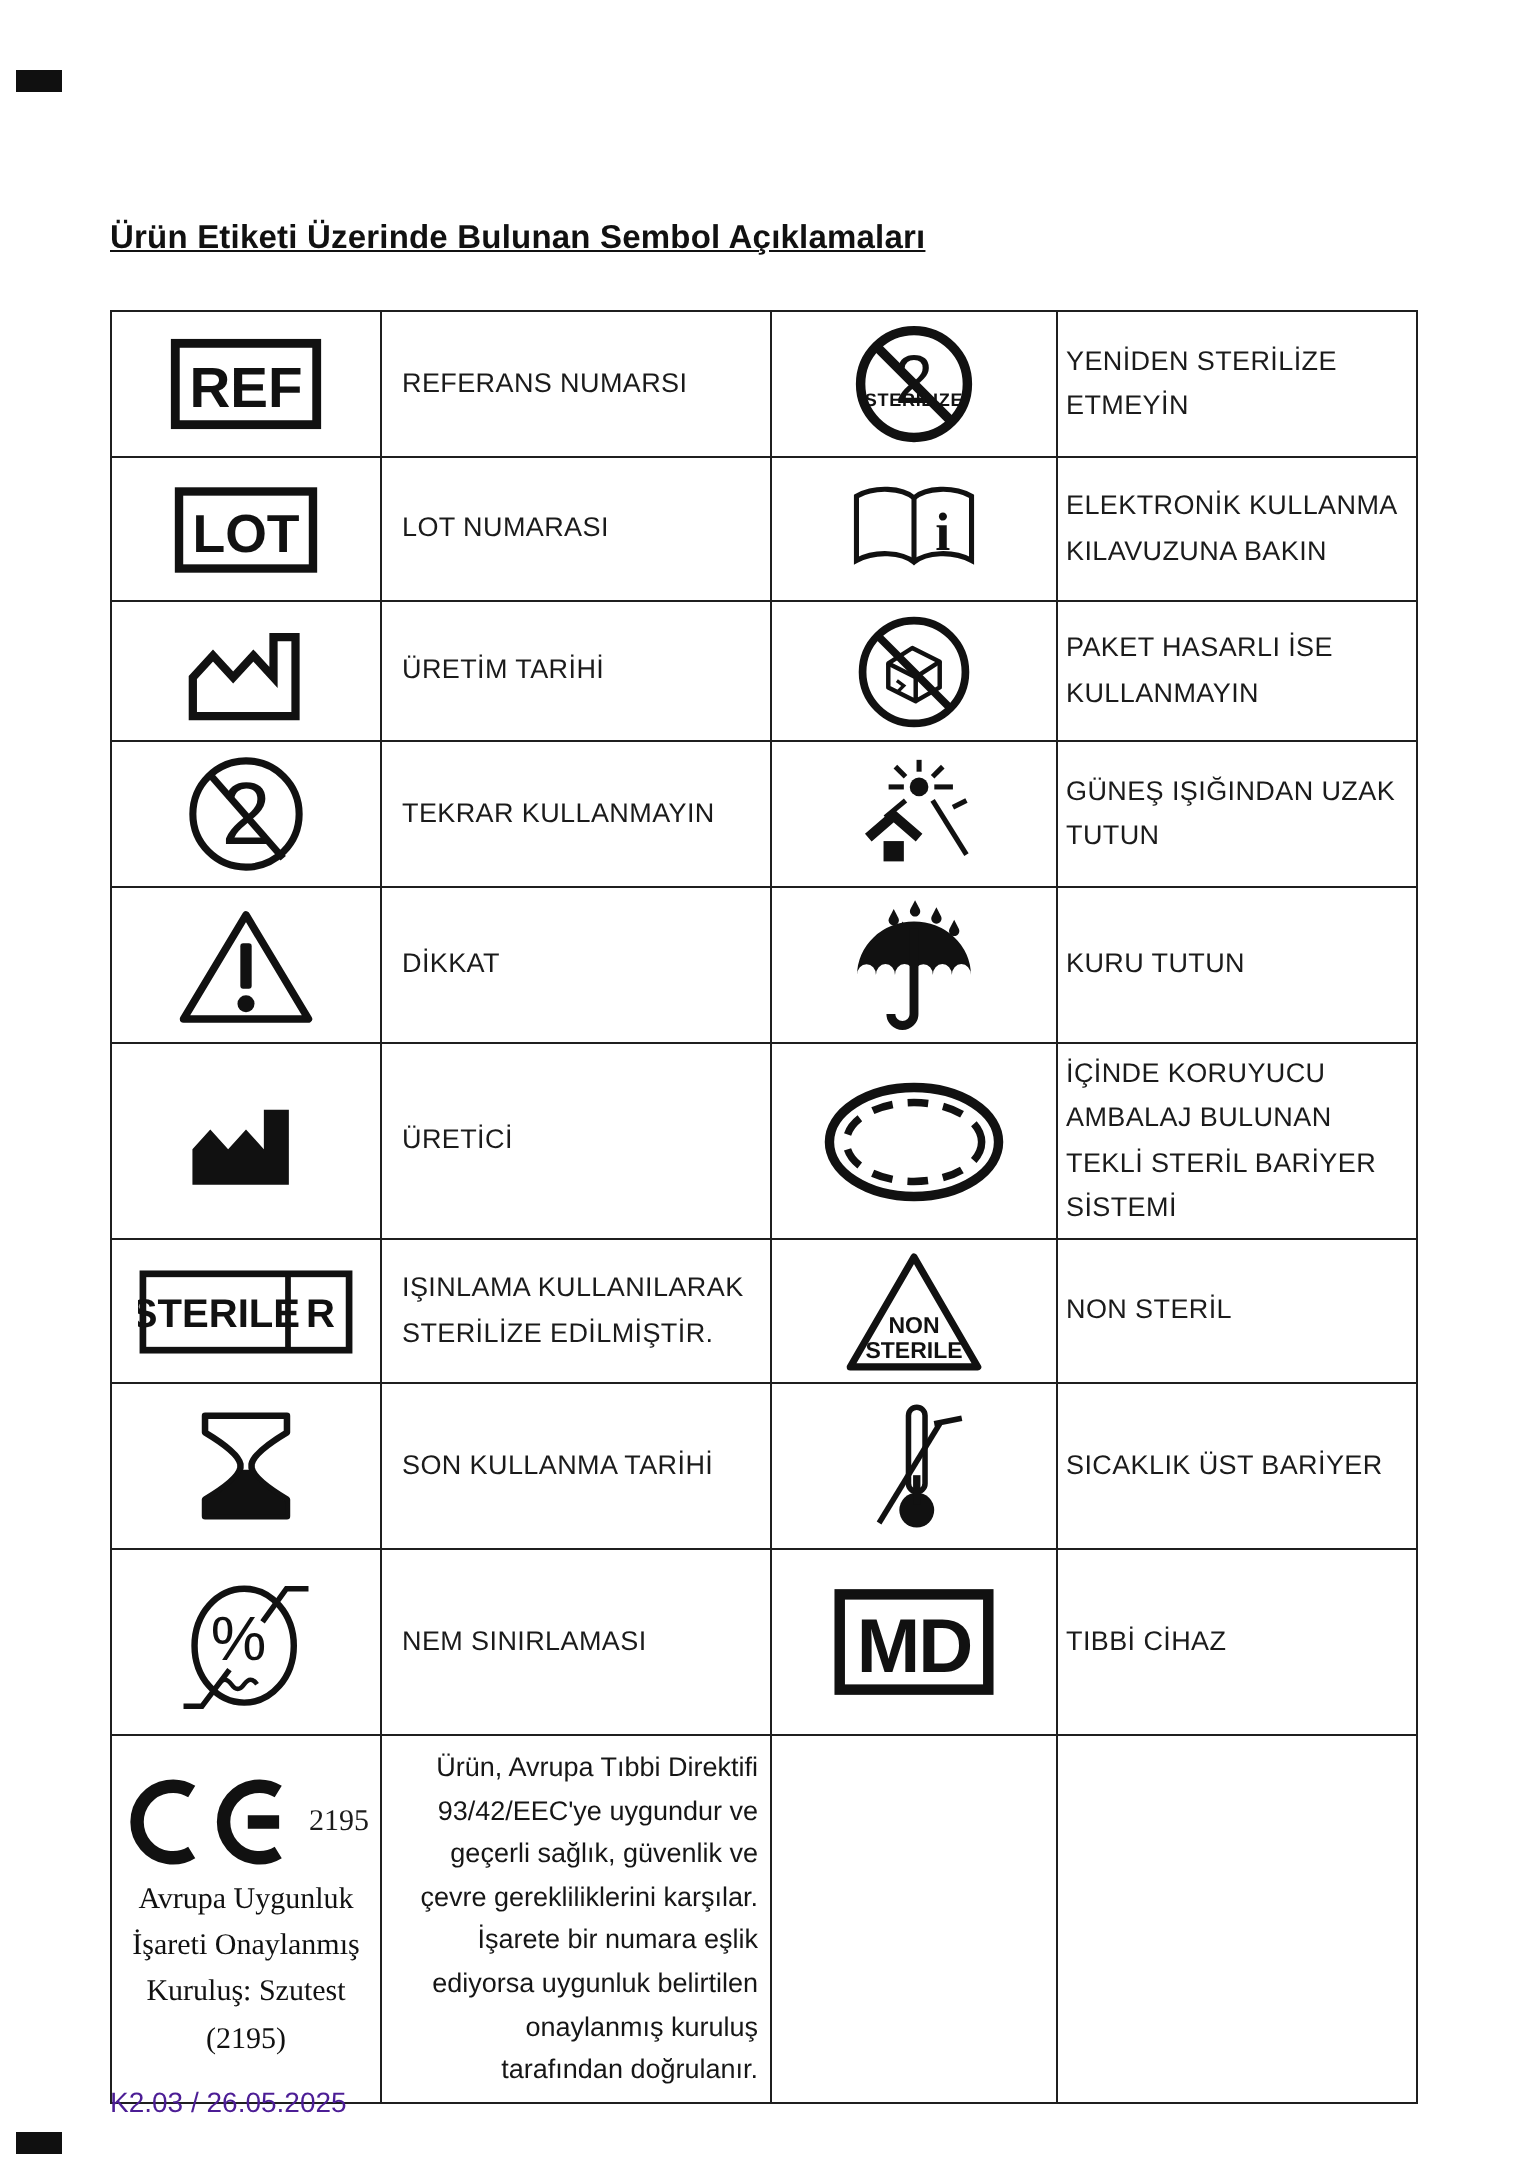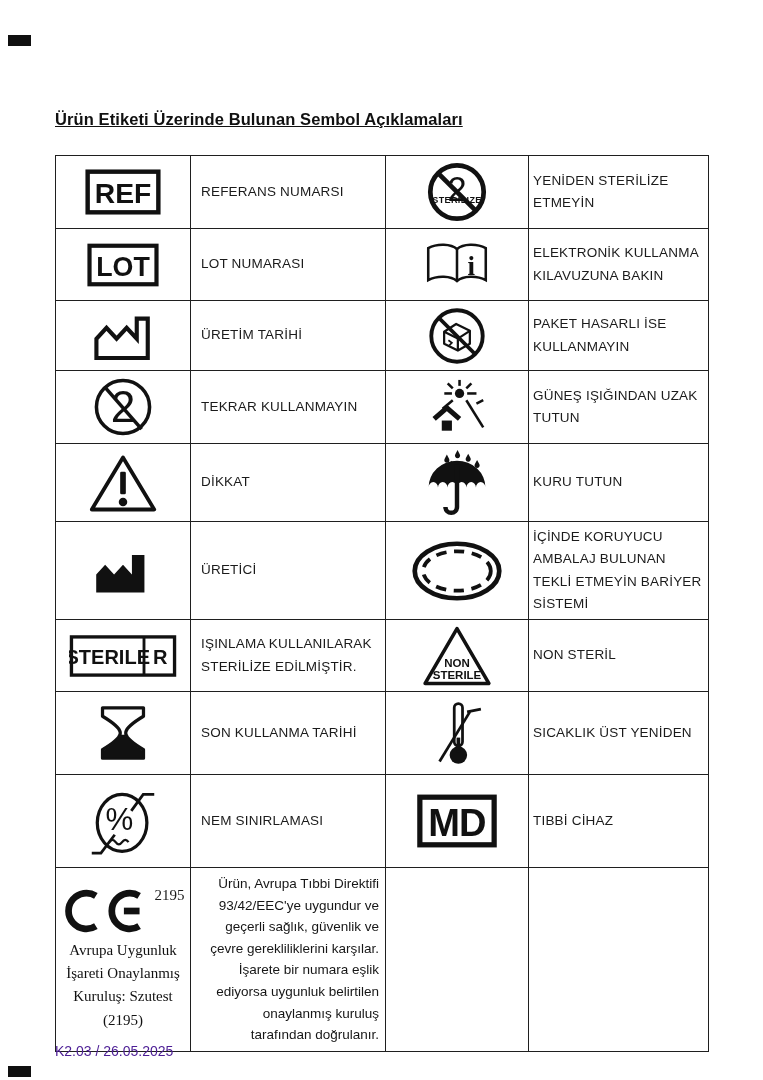--- a/index.html
+++ b/index.html
@@ -23,21 +23,21 @@
   td{border:1.5px solid #1f1f1f;vertical-align:middle;}
   td.sym{text-align:center;padding:2px;}
   td.desc{
     font-size:13.5px;line-height:1.65;padding:4px 6px 4px 10px;
     color:#1b1b1b;letter-spacing:.2px;
   }
   td.desc.tight{padding-left:4px;}
   svg{display:block;margin:0 auto;}
   svg text{fill:#111;font-family:"Liberation Sans","DejaVu Sans",sans-serif;}
   .ce-cell{display:flex;flex-direction:column;align-items:center;justify-content:center;padding:6px 2px;}
-  .ce-line{display:flex;align-items:flex-start;justify-content:center;gap:5px;}
+  .ce-line{display:flex;align-items:center;justify-content:center;gap:5px;}
   .ce-number{font-family:"Liberation Serif","DejaVu Serif",serif;font-size:15px;margin-bottom:-1px;}
   .ce-caption{
     font-family:Liberation Serif, serif;
     font-size:15px;line-height:1.55;text-align:center;margin-top:4px;color:#111;
   }
   td.para{
     font-size:13.5px;line-height:1.6;padding:5px 6px 5px 9px;
     vertical-align:top;color:#161616;text-align:right;
   }
   .doc-footer{
@@ -175,21 +175,21 @@
             <path d="M6 52 L6 32 L16 21 L26 32 L36 21 L46 32 L46 10 L60 10 L60 52 Z" fill="#111"></path>
           </svg>
         </td>
         <td class="desc">ÜRETİCİ</td>
         <td class="sym">
           <svg width="94" height="62" viewBox="0 0 100 66">
             <ellipse cx="50" cy="33" rx="45" ry="29" fill="none" stroke="#111" stroke-width="5"></ellipse>
             <ellipse cx="50" cy="33" rx="36" ry="21" fill="none" stroke="#111" stroke-width="4" stroke-dasharray="11 8"></ellipse>
           </svg>
         </td>
-        <td class="desc tight">İÇİNDE KORUYUCU AMBALAJ BULUNAN TEKLİ ETMEYİN BARİYER SİSTEMİ</td>
+        <td class="desc tight">İÇİNDE KORUYUCU AMBALAJ BULUNAN TEKLİ STERİL BARİYER SİSTEMİ</td>
       </tr>
 
       <tr style="height:72px">
         <td class="sym">
           <svg width="108" height="42" viewBox="0 0 112 44">
             <rect x="2" y="2" width="108" height="40" fill="none" stroke="#111" stroke-width="3.5"></rect>
             <line x1="78" y1="2" x2="78" y2="42" stroke="#111" stroke-width="3"></line>
             <text x="40" y="30" font-size="21" font-weight="bold" text-anchor="middle">STERILE</text>
             <text x="95" y="30" font-size="21" font-weight="bold" text-anchor="middle">R</text>
           </svg>
@@ -215,21 +215,21 @@
         <td class="desc">SON KULLANMA TARİHİ</td>
         <td class="sym">
           <svg width="54" height="68" viewBox="0 0 58 74">
             <rect x="26" y="5" width="9" height="46" rx="4.5" fill="none" stroke="#111" stroke-width="3"></rect>
             <circle cx="30.5" cy="61" r="9.5" fill="#111"></circle>
             <rect x="28.5" y="42" width="4" height="16" fill="#111"></rect>
             <line x1="10" y1="68" x2="43" y2="14" stroke="#111" stroke-width="3"></line>
             <line x1="40" y1="14" x2="55" y2="11" stroke="#111" stroke-width="3"></line>
           </svg>
         </td>
-        <td class="desc tight">SICAKLIK ÜST YENİDEN</td>
+        <td class="desc tight">SICAKLIK ÜST BARİYER</td>
       </tr>
 
       <tr style="height:93px">
         <td class="sym">
           <svg width="68" height="72" viewBox="0 0 74 78">
             <ellipse cx="36" cy="41" rx="27" ry="31" fill="none" stroke="#111" stroke-width="3.5"></ellipse>
             <text x="33" y="49" font-size="34" text-anchor="middle">%</text>
             <path d="M22 62 q3.5 -5 7 0 t7 0 t7 0" fill="none" stroke="#111" stroke-width="2.5"></path>
             <path d="M3 74 L13 74 L28 54" fill="none" stroke="#111" stroke-width="3"></path>
             <path d="M46 28 L59 10 L71 10" fill="none" stroke="#111" stroke-width="3"></path>

